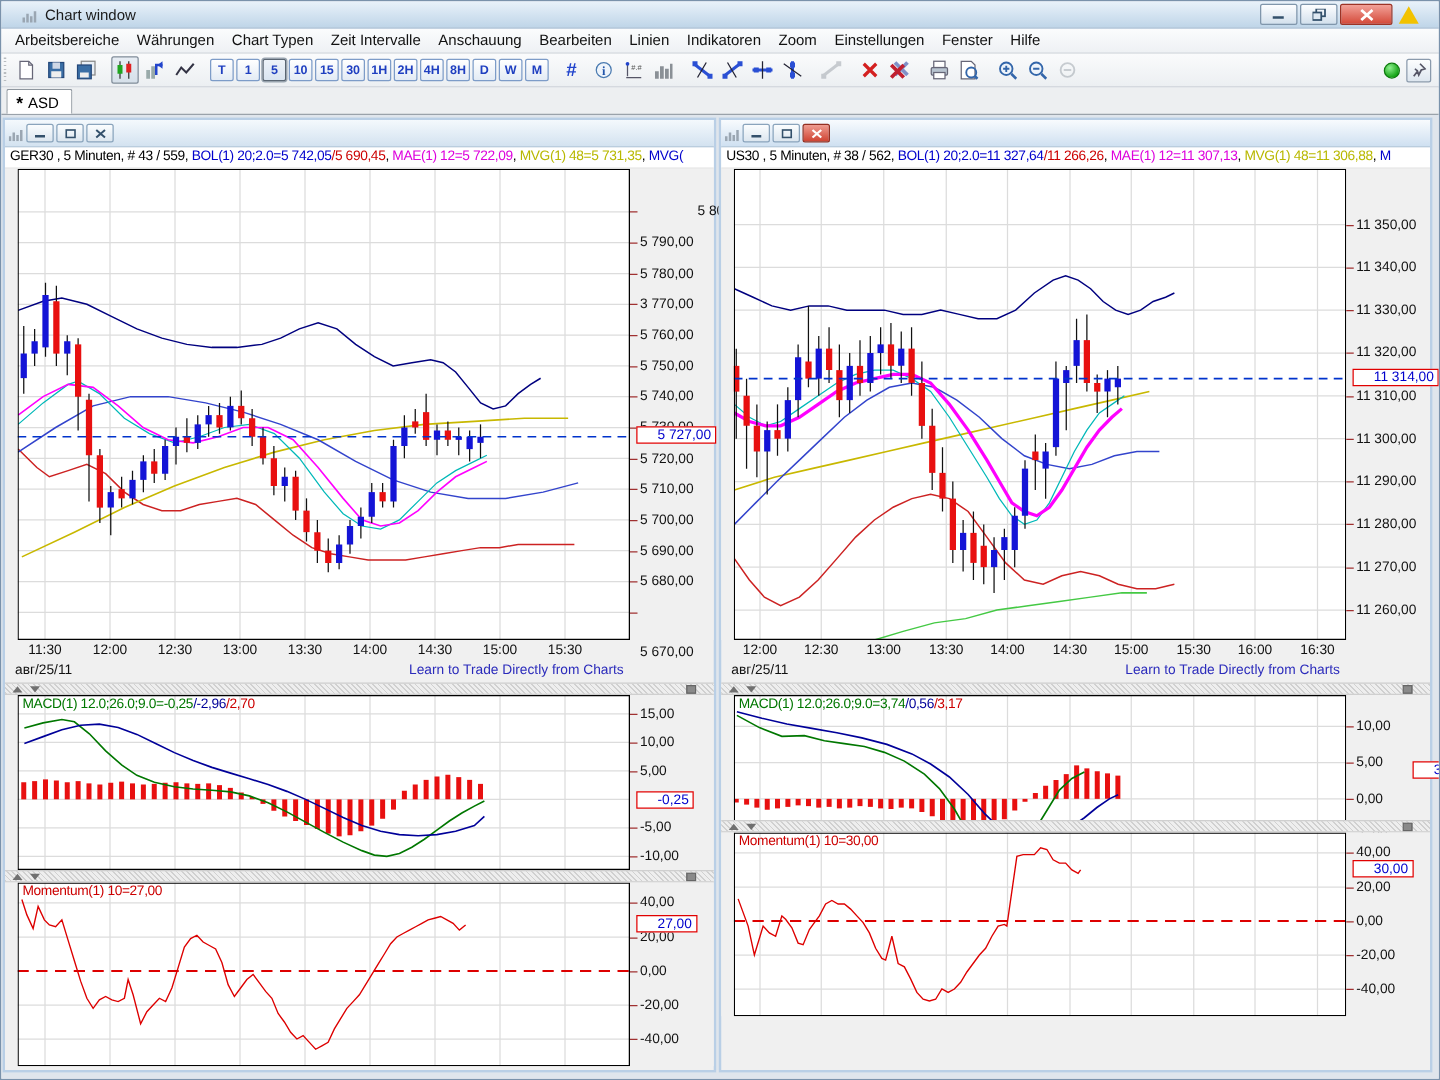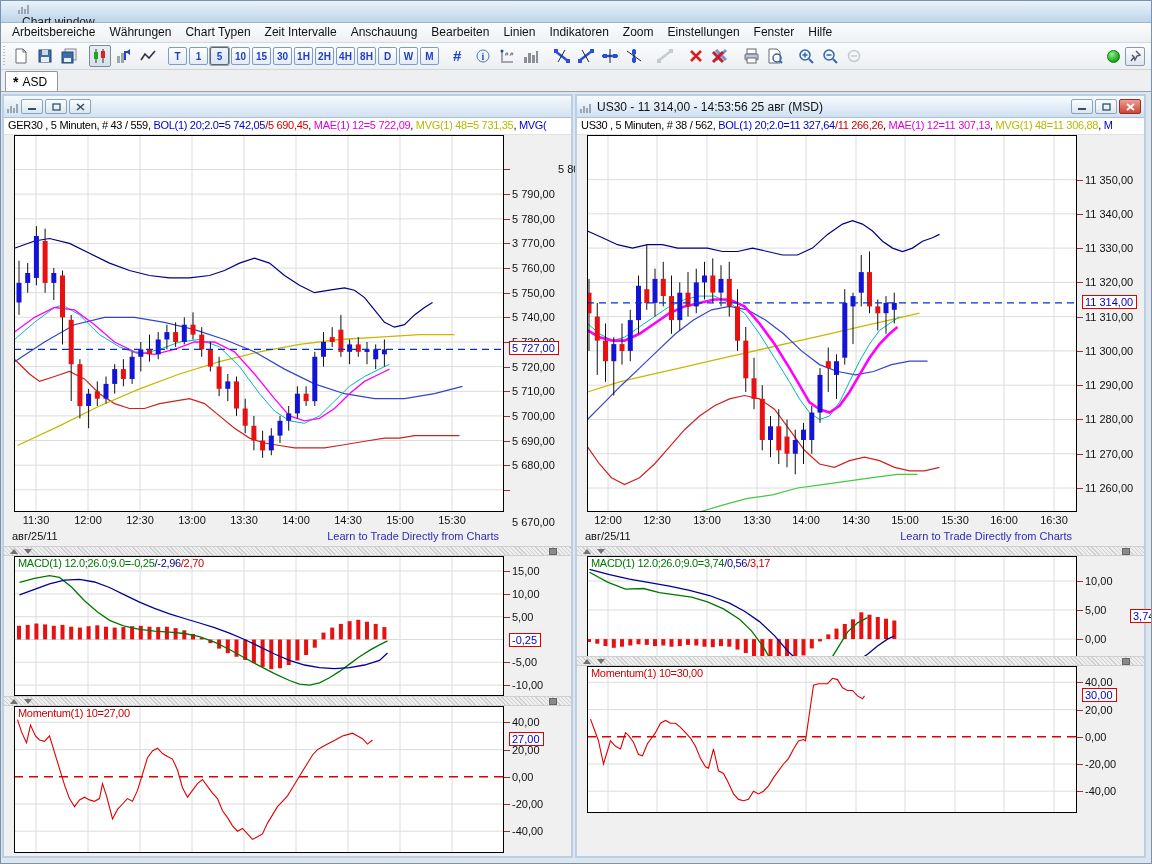--- a/index.html
+++ b/index.html
@@ -1,19 +1,19 @@
 <!DOCTYPE html>
 <html><head>
 <meta charset="utf-8">
 <style>
   html,body{margin:0;padding:0;background:#888;}
   *{box-sizing:border-box;}
   .app{position:relative;width:1152px;height:864px;background:#e4e9ef;font-family:"Liberation Sans",sans-serif;overflow:hidden;border:1px solid #7a92ab;}
   
-  .titlebar{position:absolute;left:0;top:0;width:100%;height:22px;background:linear-gradient(#e9f2fa,#bfd5e8);border-bottom:1px solid #9db7cf;display:flex;padding:0 16px;flex-direction:column;}
+  .titlebar{position:absolute;left:0;top:0;width:100%;height:22px;background:linear-gradient(#e9f2fa,#bfd5e8);border-bottom:1px solid #9db7cf;display:flex;align-items:center;padding:0 16px;}
   .titlebar .title{font-size:12px;color:#1b1b1b;margin-left:5px;flex:1;}
   .winbtns{display:flex;align-items:center;gap:2px;}
   .wbtn{width:30px;height:17px;border:1px solid #8096ab;border-radius:2px;background:linear-gradient(#fdfeff,#d3e0ec);display:flex;align-items:center;justify-content:center;}
   .wbtn svg{display:block;}
   .wbtn.close{background:linear-gradient(#f2a198,#d44a3a);border-color:#9c3325;width:42px;}
   .warn-tri{width:0;height:0;border-left:8px solid transparent;border-right:8px solid transparent;border-bottom:14px solid #f2c200;margin-left:3px;position:relative;top:0;}
   .menubar{position:absolute;left:0;top:22px;width:100%;height:20px;background:linear-gradient(#fbfcfd,#eef1f4);border-bottom:1px solid #d5d9dd;display:flex;align-items:flex-start;padding-left:4px;}
   .menu-item{font-size:12px;color:#111;padding:2px 7px;cursor:default;}
   .toolbar{position:absolute;left:0;top:42px;width:100%;height:27px;background:linear-gradient(#fafbfc,#eceff2);border-bottom:1px solid #cfd4d9;display:flex;align-items:center;padding-left:2px;}
   .tb-handle{width:5px;height:20px;margin-right:4px;background:repeating-linear-gradient(#b8bcc0 0 1px,transparent 1px 3px);width:2px;}
@@ -36,21 +36,21 @@
   .cw.active .cw-title{background:linear-gradient(#f8fbfe,#cfe0f1);}
   .cw-title-text{font-size:12px;color:#111;margin-left:5px;flex:1;white-space:nowrap;overflow:hidden;}
   .cw-btn{width:22px;height:15px;border:1px solid #8aa4bc;border-radius:2px;background:linear-gradient(#fbfdfe,#dce6ef);display:flex;align-items:center;justify-content:center;margin-left:2px;}
   .cw-btn.close-red{background:linear-gradient(#ef9c90,#cf4433);border-color:#932f21;}
   .cw-info{height:17px;background:#fff;border-bottom:1px solid #e2e2e2;font-size:11px;letter-spacing:-0.3px;white-space:nowrap;overflow:hidden;padding:1px 0 0 4px;}
   .cw-main{position:relative;height:377px;background:#f0f0f0;}
   .plot-svg{position:absolute;left:10px;top:0;background:#fff;}
   .yax{position:absolute;left:500px;top:0;right:0;bottom:0;}
   .yax .tick{position:absolute;left:0;width:6px;height:1px;background:#a03030;}
   .yax .lbl{position:absolute;left:8px;font-size:11px;color:#111;white-space:nowrap;}
-  .yax .vbox{position:absolute;left:5px;border:1px solid #e00000;background:#fff;color:#0000cc;font-size:11px;padding:0 3px 0 2px;white-space:nowrap;z-index:3;}
+  .yax .vbox{position:absolute;left:5px;border:1px solid #e00000;background:#fff;color:#0000cc;font-size:11px;padding:0 3px 0 16px;white-space:nowrap;z-index:3;}
   .cw-xaxis{position:relative;height:17px;}
   .cw-xaxis .xl{position:absolute;top:2px;width:44px;margin-left:-22px;text-align:center;font-size:11px;color:#111;}
   .cw-dates{position:relative;height:17px;font-size:11px;}
   .cw-dates .date{position:absolute;left:8px;top:1px;color:#111;}
   .cw-dates .promo{position:absolute;right:72px;top:1px;color:#2b2bbb;}
   .split{position:relative;height:10px;background:#e8e8e8;border-top:1px solid #cfcfcf;border-bottom:1px solid #cfcfcf;background-image:repeating-linear-gradient(45deg,#d0d0d0 0 1px,#eeeeee 1px 3px);}
   .split .arr{position:absolute;left:6px;top:2px;width:0;height:0;border-left:4px solid transparent;border-right:4px solid transparent;}
   .split .arr.up{border-bottom:5px solid #707070;}
   .split .arr.dn{left:20px;border-top:5px solid #707070;}
   .split .sx{position:absolute;right:14px;top:1px;width:8px;height:7px;background:#8a8a8a;box-shadow:inset 0 0 0 1px #666;}
@@ -628,21 +628,20 @@
     <section class="cw active" id="cw1" style="left:574px;">
       <div class="cw-title">
         <span class="icon12"><svg width="12" height="12">
               <g fill="#9aa6b2">
                 <rect x="0" y="8" width="2" height="4"></rect>
                 <rect x="3" y="5" width="2" height="7"></rect>
                 <rect x="6" y="7" width="2" height="5"></rect>
                 <rect x="9" y="3" width="2" height="9"></rect>
               </g>
             </svg></span>
-        <span class="cw-title-text">US30 - 11 314,00 - 14:53:56  25 авг (MSD)</span>
         <span class="cw-btn">
             <svg width="9" height="8">
               <rect y="5" width="8" height="2" fill="#33506b"></rect>
             </svg>
           </span>
         <span class="cw-btn">
             <svg width="9" height="8">
               <rect x="1" y="1" width="7" height="6" fill="none" stroke="#33506b" stroke-width="1.3"></rect>
             </svg>
           </span>

